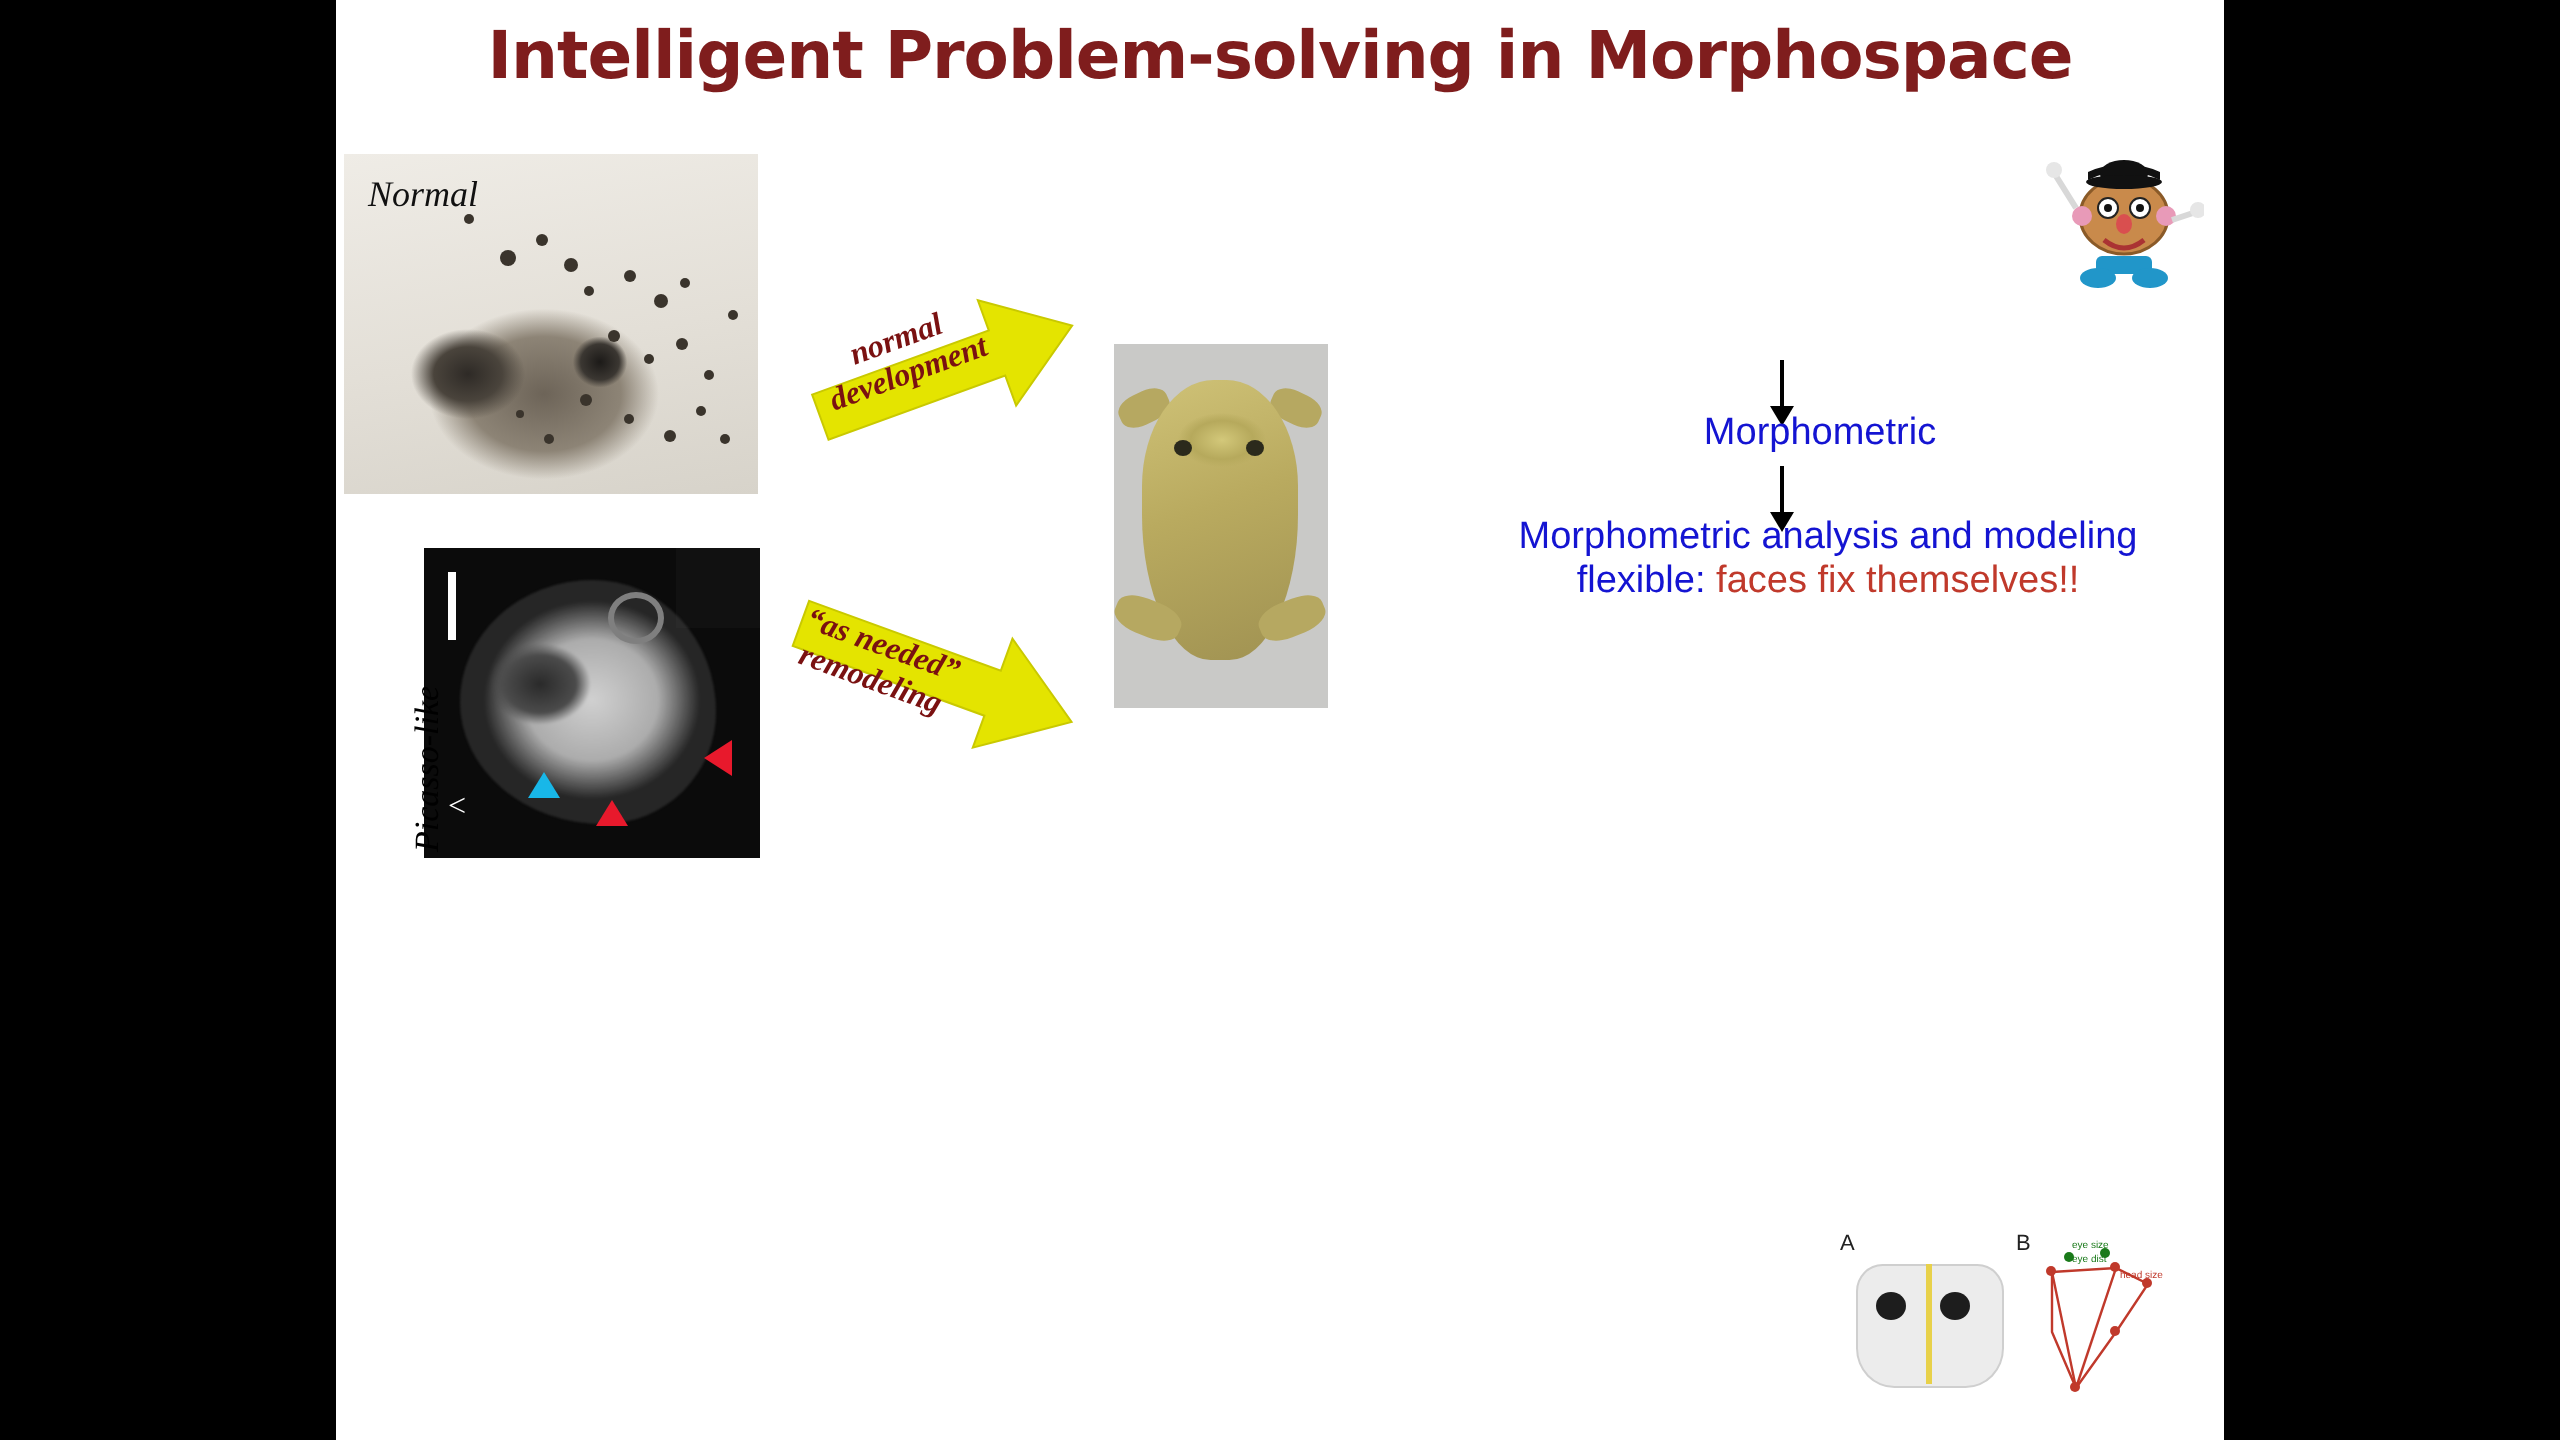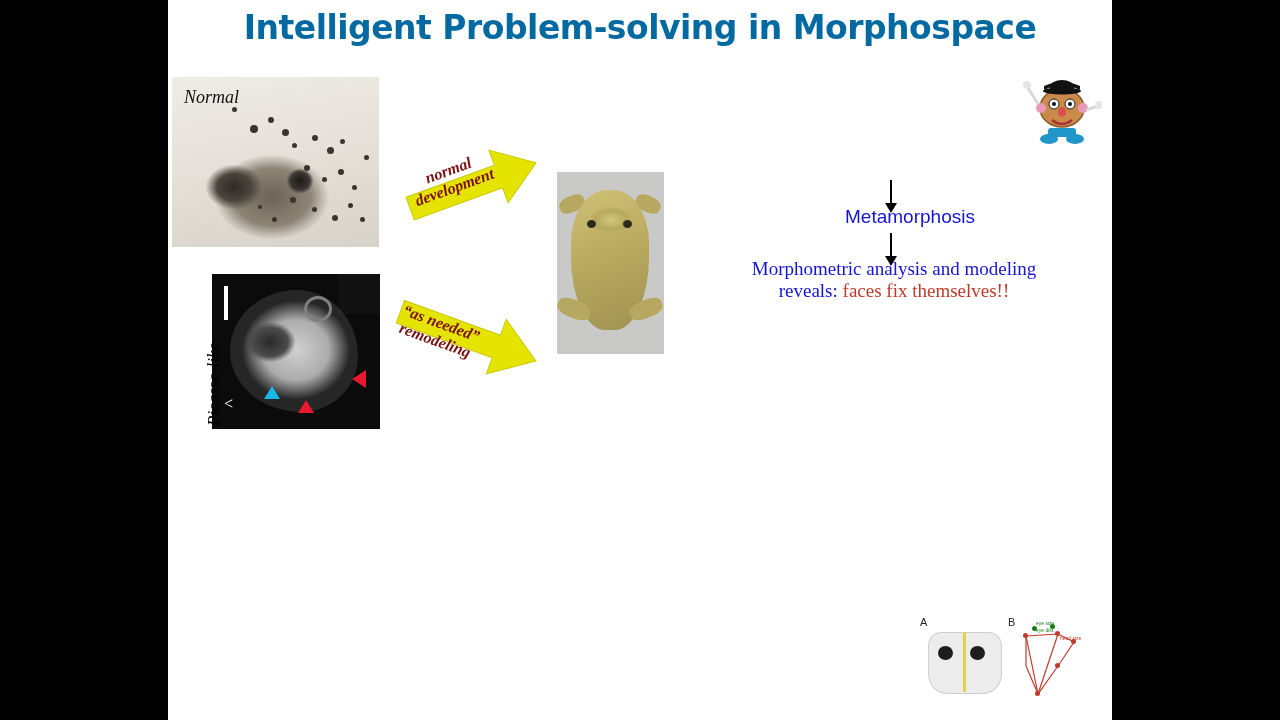--- a/index.html
+++ b/index.html
@@ -22,21 +22,21 @@
   }
   #title {
     position: absolute;
     left: 0;
     top: 8px;
     width: 944px;
     text-align: center;
     font-family: "DejaVu Sans", sans-serif;
     font-weight: bold;
     font-size: 33px;
-    color: #0369a1;
+    color: #7f1d1d;
     letter-spacing: -0.5px;
   }
 
   
   .photo-normal {
     position: absolute;
     left: 4px;
     top: 77px;
     width: 207px;
     height: 170px;
@@ -462,25 +462,25 @@
       <ellipse cx="27" cy="67" rx="9" ry="5" fill="#2196c9"></ellipse>
       <ellipse cx="53" cy="67" rx="9" ry="5" fill="#2196c9"></ellipse>
       <path d="M16 32 L6 16" stroke="#d8d8d8" stroke-width="3"></path>
       <circle cx="5" cy="13" r="4" fill="#e6e6e6"></circle>
       <path d="M64 38 L76 34" stroke="#d8d8d8" stroke-width="3"></path>
       <circle cx="77" cy="33" r="4" fill="#e6e6e6"></circle>
     </svg>
   </div>
 
   <div class="down-arrow" style="left:722px;top:180px;height:24px;"></div>
-  <div class="rt" style="left:546px;top:206px;width:392px;">Metamorphosis</div>
+  <div class="rt" style="left:546px;top:206px;width:392px;">Morphometric</div>
   <div class="down-arrow" style="left:722px;top:233px;height:24px;"></div>
-  <div class="rt" style="left:524px;top:258px;width:404px;font-family:Liberation Serif, serif;">
+  <div class="rt" style="left:544px;top:258px;width:404px;">
     <span>Morphometric analysis and modeling</span><br>
-    <span>reveals</span><span>:</span>
+    <span>flexible</span><span>:</span>
     <span class="red-em">faces fix themselves!!</span>
   </div>
 
 
   <div class="botfig">
     <div class="panel-letter" style="left:12px;top:8px;">A</div>
     <div class="panel-letter" style="left:100px;top:8px;">B</div>
 
     <div class="shapeA"></div>
     <div class="midline"></div>

